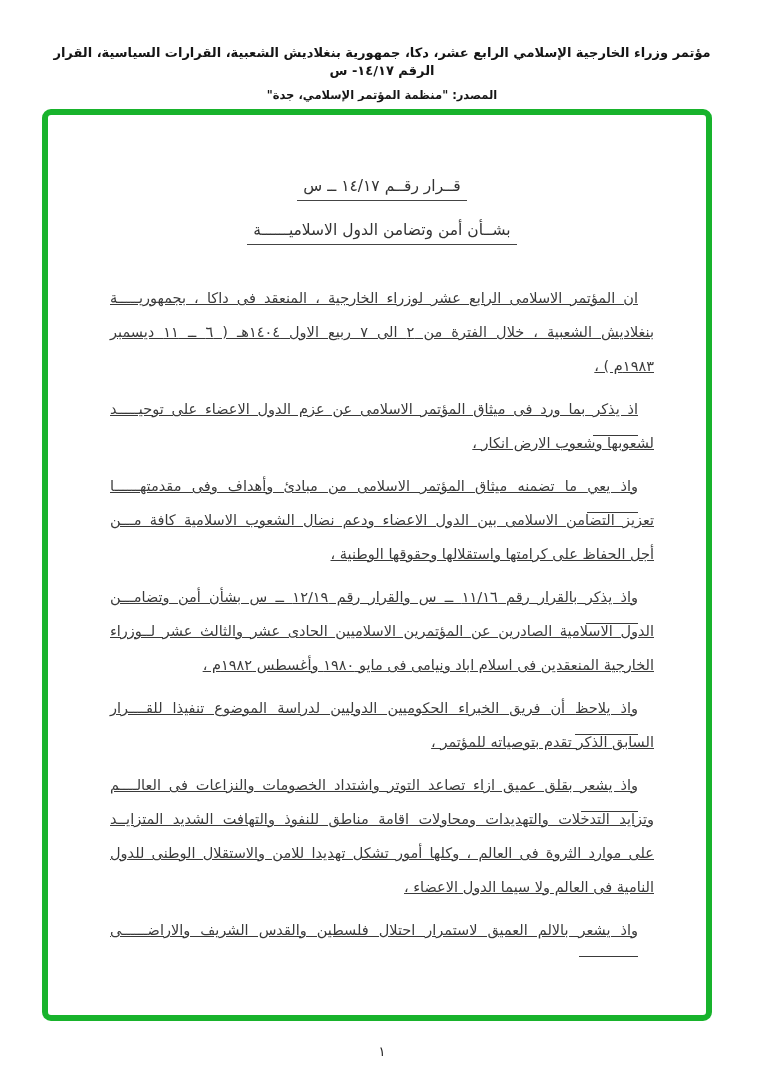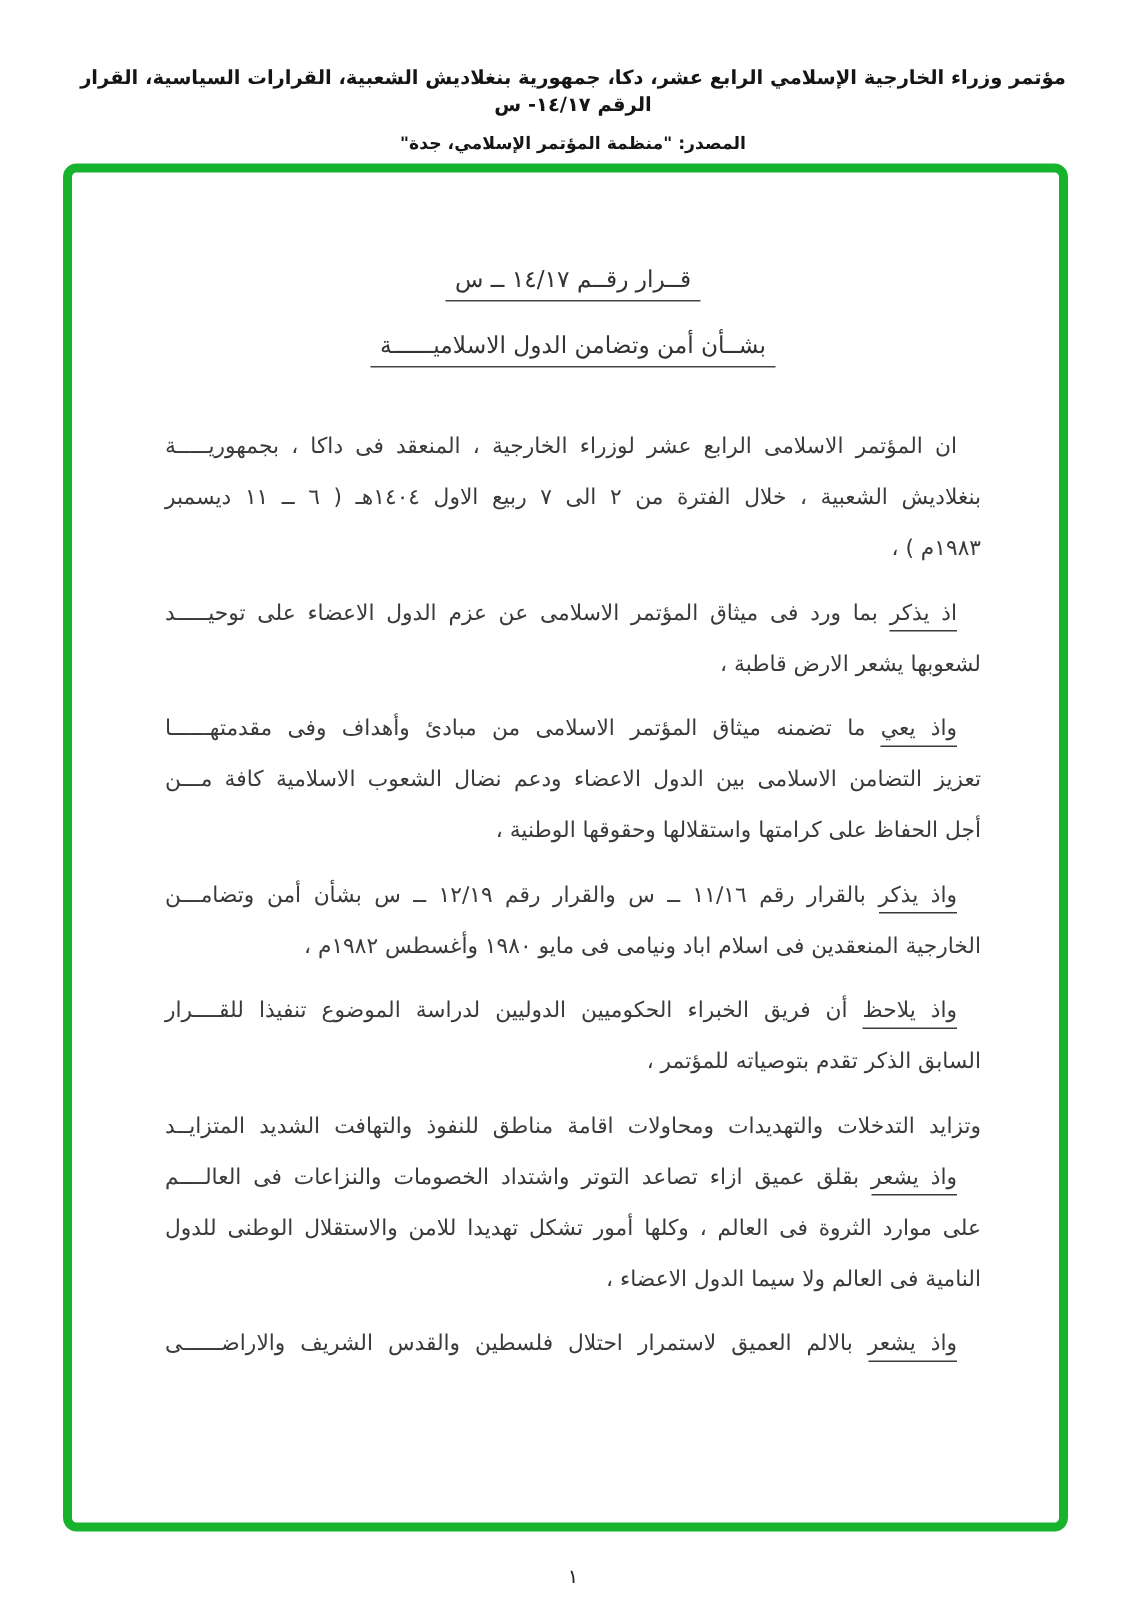--- a/index.html
+++ b/index.html
@@ -41,37 +41,37 @@
   .title-line{
     text-align:center;line-height:26px;height:26px;margin-bottom:18px;
     font-size:15.5px;color:#333;
   }
   .title-line .u{
     border-bottom:1.5px solid #444;
     padding:0 6px 5px 6px;
   }
   .title-line.second{margin-bottom:38px;}
   .paras{font-size:14.5px;color:#3a3a3a;}
-  .para{margin-bottom:9px;}
+  .para{margin-bottom:9px;text-decoration:underline;}
   .line{
     height:34px;line-height:34px;
     text-align:justify;
     -moz-text-align-last:justify;
     text-align-last:justify;
     overflow:visible;
   }
   .line.first{text-indent:16px;}
   .line.last{
     text-align:left;
     -moz-text-align-last:right;
     text-align-last:right;
   }
   .lead{
     border-bottom:1.2px solid #3a3a3a;
-    padding-bottom:3px;
+    padding-bottom:18px;
   }
   
   .page-number{
     position:absolute;top:1044px;left:0;right:0;
     text-align:center;font-size:13px;color:#222;
   }
 </style>
 </head>
 <body>
 
@@ -89,38 +89,39 @@
       <span class="u">بشــأن أمن وتضامن الدول الاسلاميــــــة</span>
     </div>
     <div class="paras">
         <div class="para">
           <div class="line first">ان المؤتمر الاسلامى الرابع عشر لوزراء الخارجية ، المنعقد فى داكا ، بجمهوريـــــة</div>
           <div class="line">بنغلاديش الشعبية ، خلال الفترة من ٢ الى ٧ ربيع الاول ١٤٠٤هـ ( ٦ ــ ١١ ديسمبر</div>
           <div class="line last">١٩٨٣م ) ،</div>
         </div>
         <div class="para">
           <div class="line first"><span class="lead">اذ يذكر</span> بما ورد فى ميثاق المؤتمر الاسلامى عن عزم الدول الاعضاء على توحيـــــد</div>
-          <div class="line last">لشعوبها يشعر الارض قاطبة ،</div>
+          <div class="line last">لشعوبها وشعوب الارض انكار ،</div>
         </div>
         <div class="para">
           <div class="line first"><span class="lead">واذ يعي</span> ما تضمنه ميثاق المؤتمر الاسلامى من مبادئ وأهداف وفى مقدمتهــــــا</div>
           <div class="line">تعزيز التضامن الاسلامى بين الدول الاعضاء ودعم نضال الشعوب الاسلامية كافة مـــن</div>
           <div class="line last">أجل الحفاظ على كرامتها واستقلالها وحقوقها الوطنية ،</div>
         </div>
         <div class="para">
           <div class="line first"><span class="lead">واذ يذكر</span> بالقرار رقم ١١/١٦ ــ س والقرار رقم ١٢/١٩ ــ س بشأن أمن وتضامـــن</div>
+          <div class="line">الدول الاسلامية الصادرين عن المؤتمرين الاسلاميين الحادى عشر والثالث عشر لــوزراء</div>
           <div class="line last">الخارجية المنعقدين فى اسلام اباد ونيامى فى مايو ١٩٨٠ وأغسطس ١٩٨٢م ،</div>
         </div>
         <div class="para">
           <div class="line first"><span class="lead">واذ يلاحظ</span> أن فريق الخبراء الحكوميين الدوليين لدراسة الموضوع تنفيذا للقــــرار</div>
           <div class="line last">السابق الذكر تقدم بتوصياته للمؤتمر ،</div>
         </div>
         <div class="para">
+          <div class="line first"><span class="lead">واذ يشعر</span> بقلق عميق ازاء تصاعد التوتر واشتداد الخصومات والنزاعات فى العالــــم</div>
           <div class="line">وتزايد التدخلات والتهديدات ومحاولات اقامة مناطق للنفوذ والتهافت الشديد المتزايــد</div>
-          <div class="line first"><span class="lead">واذ يشعر</span> بقلق عميق ازاء تصاعد التوتر واشتداد الخصومات والنزاعات فى العالــــم</div>
           <div class="line">على موارد الثروة فى العالم ، وكلها أمور تشكل تهديدا للامن والاستقلال الوطنى للدول</div>
           <div class="line last">النامية فى العالم ولا سيما الدول الاعضاء ،</div>
         </div>
         <div class="para">
           <div class="line first"><span class="lead">واذ يشعر</span> بالالم العميق لاستمرار احتلال فلسطين والقدس الشريف والاراضــــــى</div>
         </div>
       </div>
   </div>
 </div>
 

